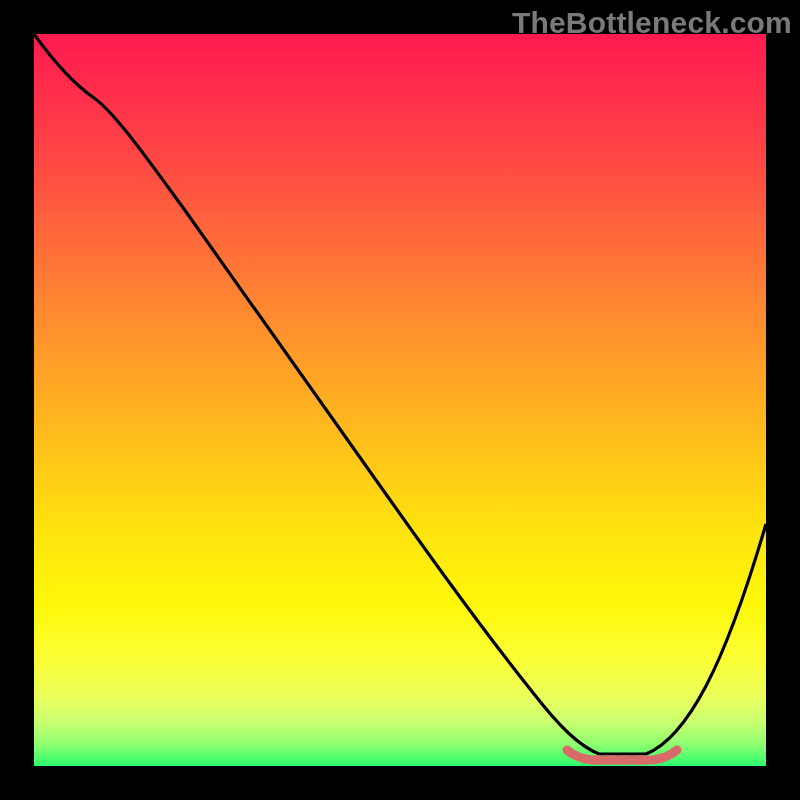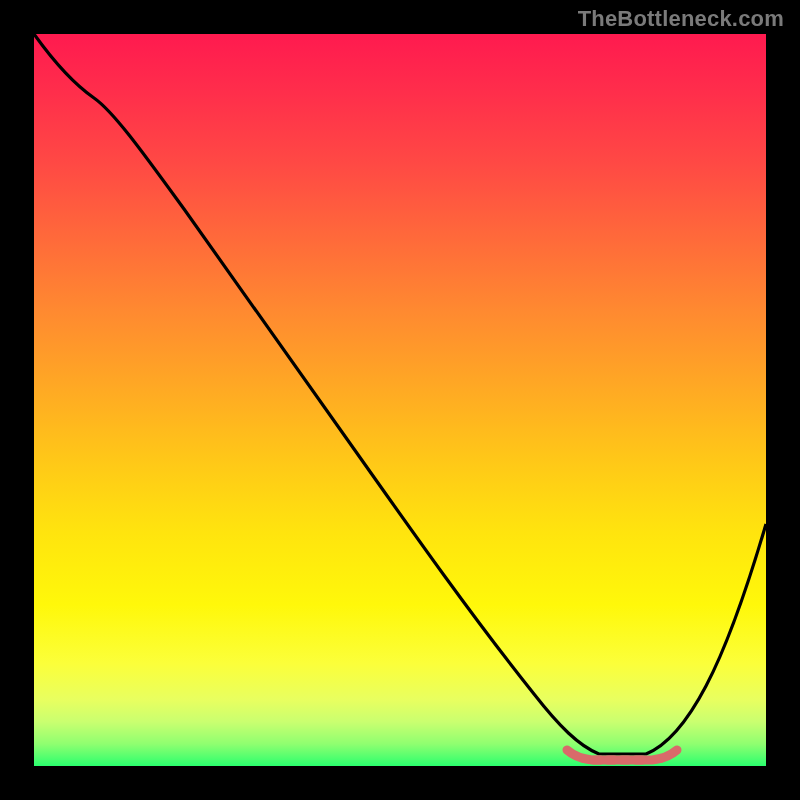--- a/index.html
+++ b/index.html
@@ -15,21 +15,21 @@
       #ffa824 48%,
       #ffc718 58%,
       #ffe40e 68%,
       #fff80a 78%,
       #fbff3a 86%,
       #e8ff60 91%,
       #c9ff70 94%,
       #8fff70 97%,
       #2bff6e 100%)}
   .curve{position:absolute;left:0;top:0}
-  .watermark{position:absolute;top:6px;right:16px;color:#7a7a7a;font-size:22px;font-weight:600;letter-spacing:0.2px}
+  .watermark{position:absolute;top:6px;right:8px;color:#7a7a7a;font-size:30px;font-weight:600;letter-spacing:0.2px}
 </style>
 </head>
 <body>
 
 <div class="frame">
   <div class="watermark">TheBottleneck.com</div>
   <div class="plot">
     <div class="gradient"></div>
     <svg class="curve" width="732" height="732" viewBox="0 0 732 732">
       <path d="M 0 0

